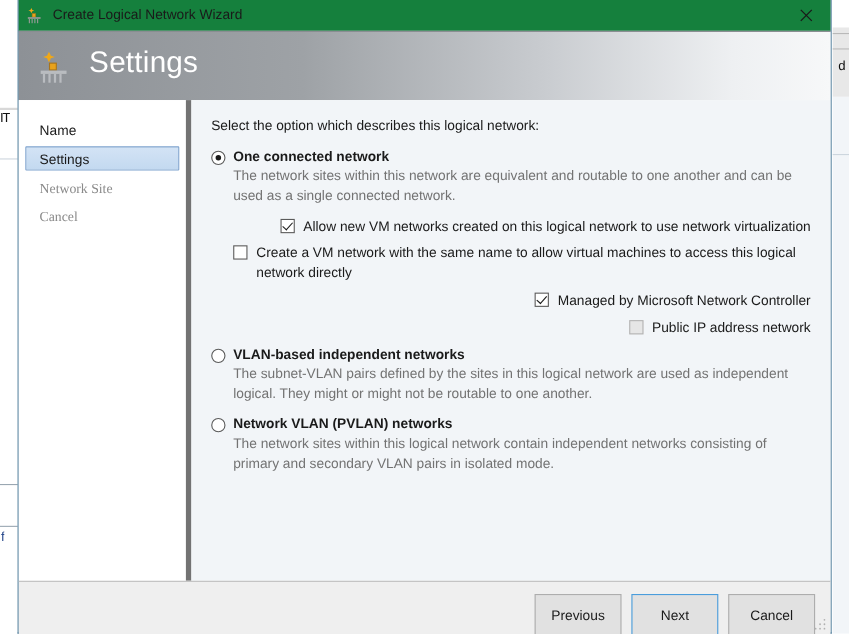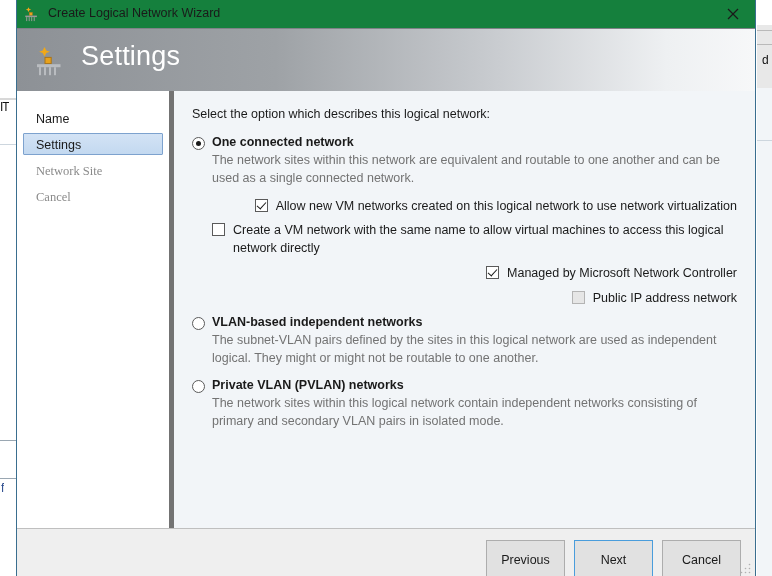--- a/index.html
+++ b/index.html
@@ -425,21 +425,21 @@
       </div>
 
       <div class="opt-row">
         <span class="radio"></span>
         <span class="opt-label">VLAN-based independent networks</span>
       </div>
       <div class="opt-desc">The subnet-VLAN pairs defined by the sites in this logical network are used as independent logical. They might or might not be routable to one another.</div>
 
       <div class="opt-row">
         <span class="radio"></span>
-        <span class="opt-label">Private VLAN (PVLAN) networks</span>
+        <span class="opt-label">Network VLAN (PVLAN) networks</span>
       </div>
       <div class="opt-desc">The network sites within this logical network contain independent networks consisting of primary and secondary VLAN pairs in isolated mode.</div>
     </div>
   </div>
 
   <div class="footer">
     <button class="btn btn-previous">Previous</button>
     <button class="btn btn-next default">Next</button>
     <button class="btn btn-cancel">Cancel</button>
     <span class="grip">

